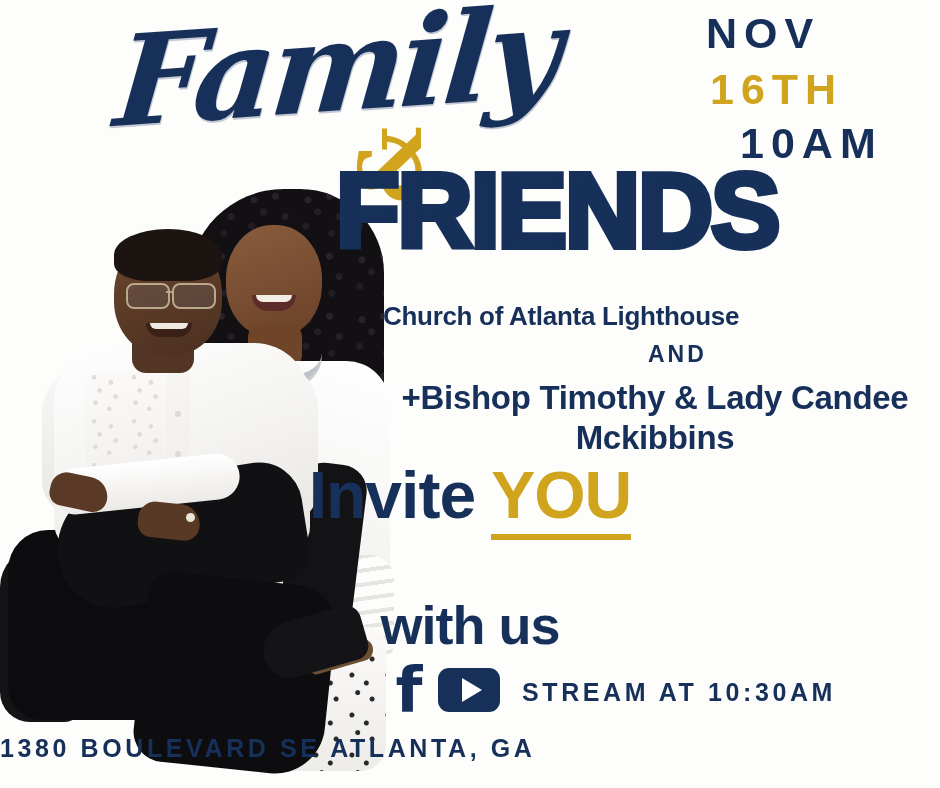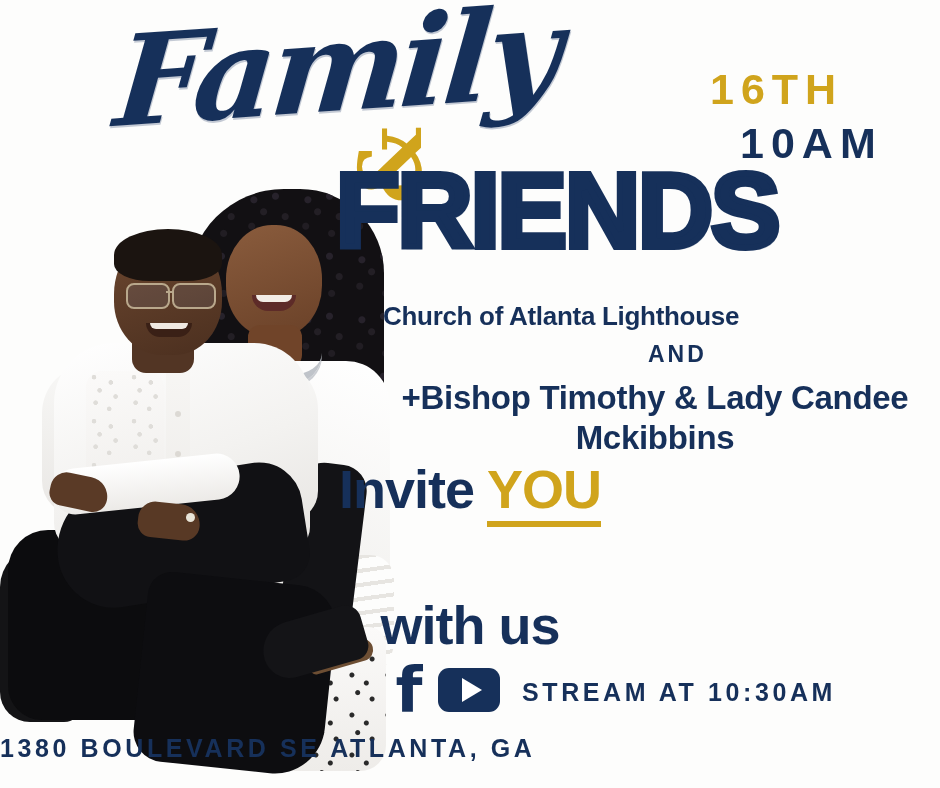--- a/index.html
+++ b/index.html
@@ -290,21 +290,21 @@
   .bishop{
     left:377px; top:378px;
     font-weight:700; font-size:33px; line-height:1.22;
     color:#16305A; letter-spacing:-.3px;
     white-space:normal; width:556px; text-align:center;
   }
 
   .invite{
     left:0; top:462px; width:940px;
     text-align:center; white-space:nowrap;
-    font-weight:700; font-size:54px; line-height:1;
+    font-weight:700; font-size:66px; line-height:1;
     color:#16305A; letter-spacing:-1px;
   }
   .invite .you{
     color:#D0A41C;
     border-bottom:6px solid #D0A41C;
     padding-bottom:2px;
   }
   .worship{
     left:0; top:528px; width:940px;
     text-align:center;
@@ -401,20 +401,21 @@
     <div class="ph m-ring"></div>
   </div>
 
   <div class="t family">Family</div>
 
   <div class="t amp">&amp;</div>
 
   <div class="t friends">FRIENDS</div>
 
 
+  <div class="t dateline d-nov">NOV</div>
   <div class="t dateline d-16th">16TH</div>
   <div class="t dateline d-10am">10AM</div>
 
   <div class="t church">Church of Atlanta Lighthouse</div>
   <div class="t and">AND</div>
   <div class="t bishop">+Bishop Timothy &amp; Lady Candee Mckibbins</div>
 
   <div class="t invite">
     <span>Invite </span><span class="you">YOU</span>
   </div>

